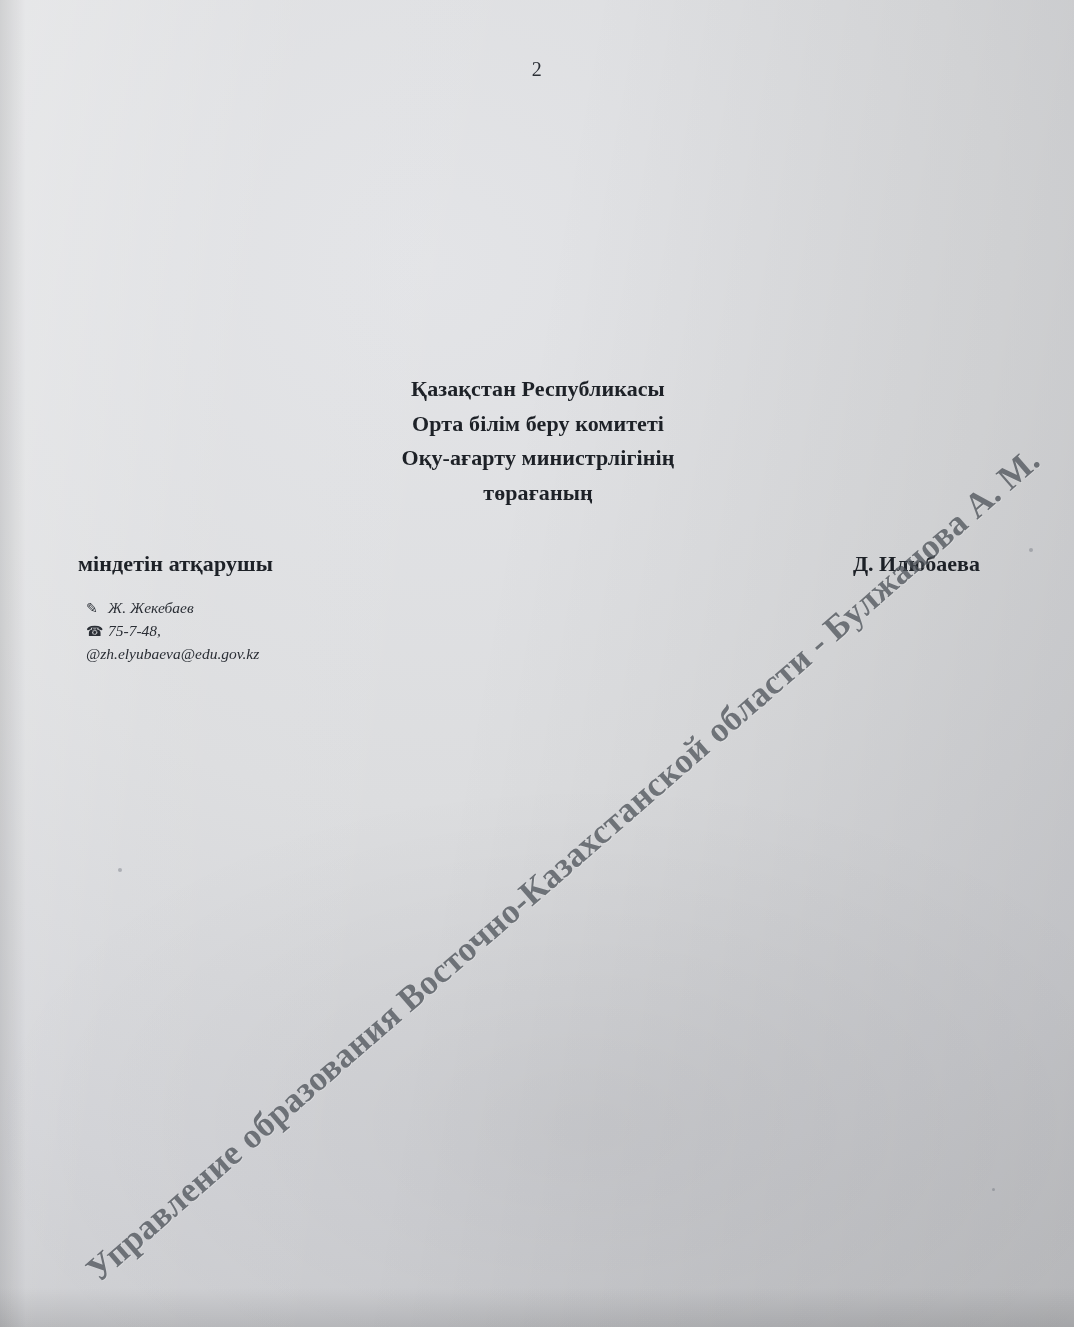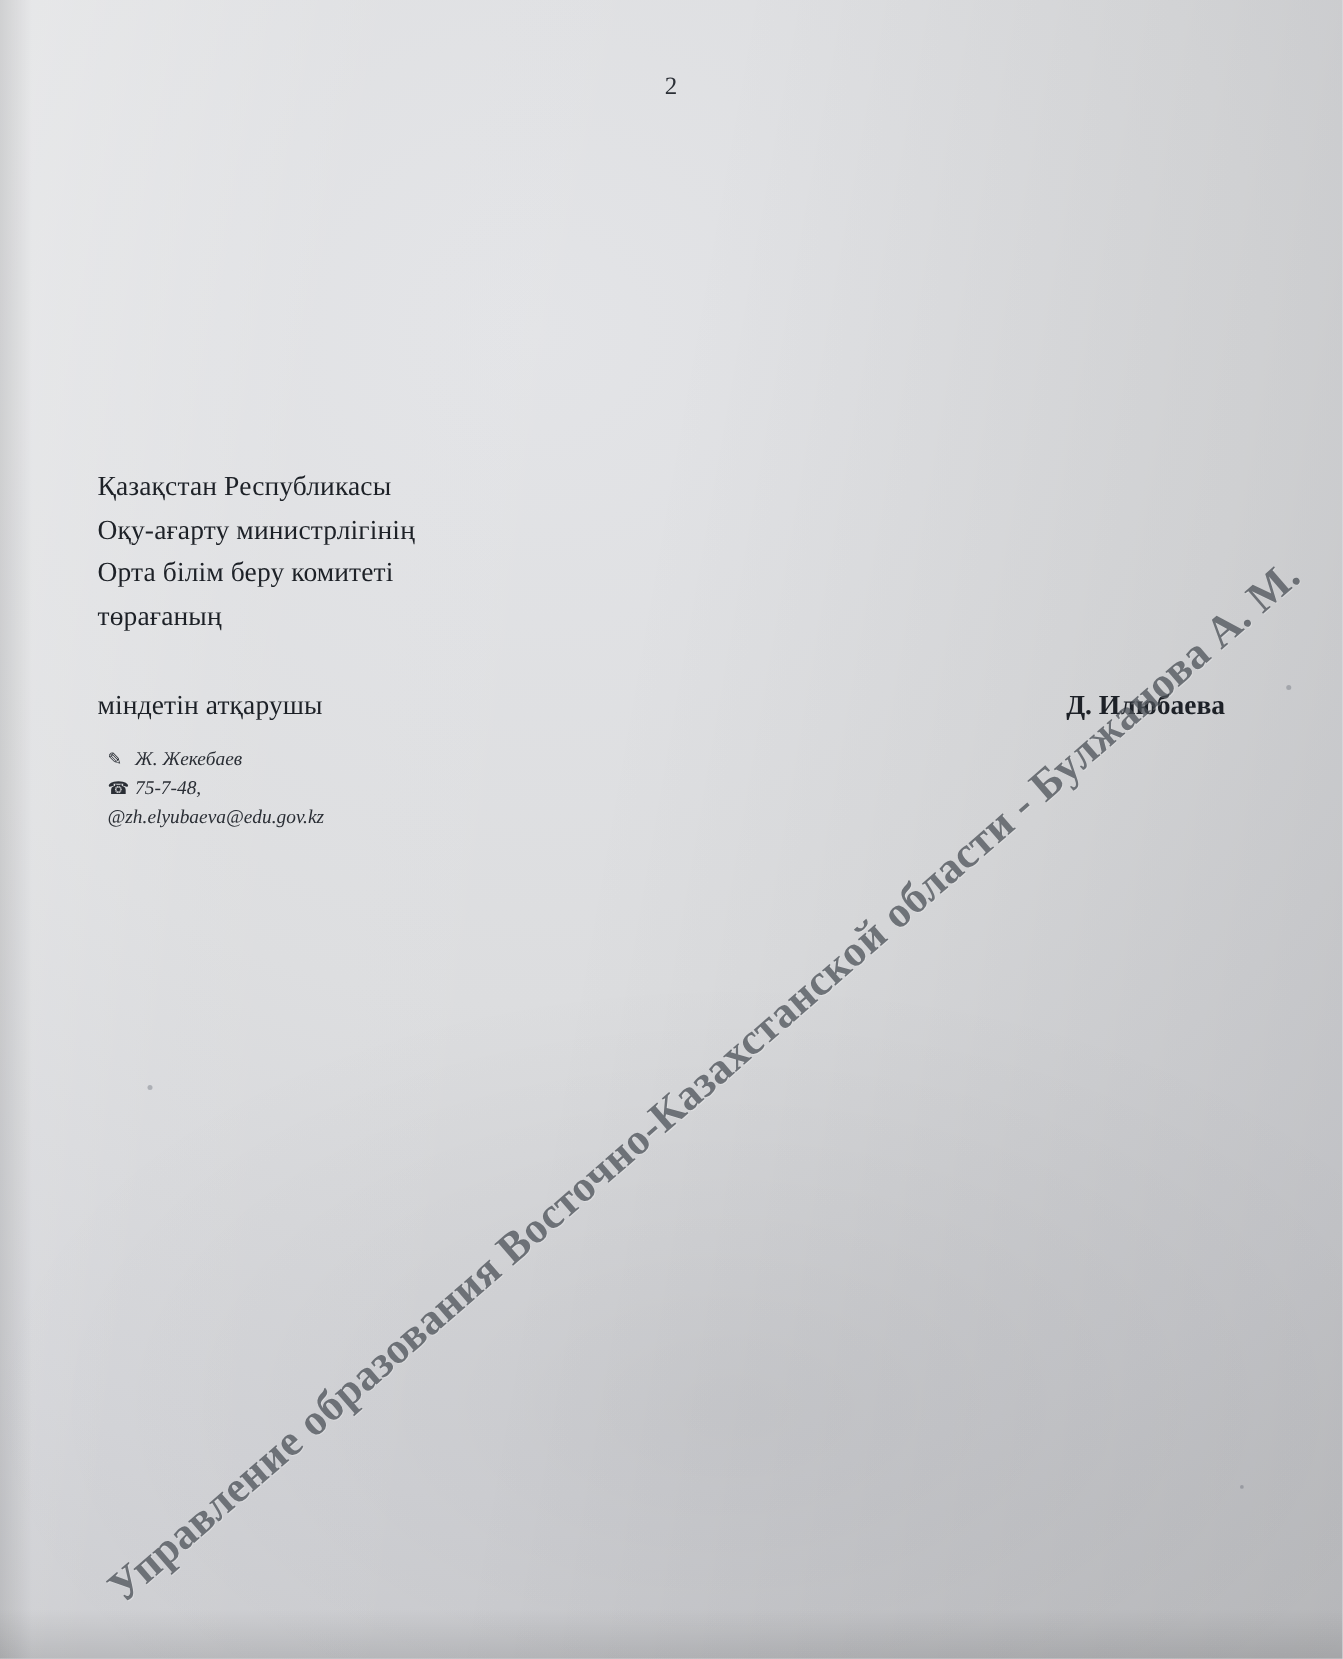--- a/index.html
+++ b/index.html
@@ -74,24 +74,25 @@
   }
 
   .signature-block {
     position: absolute;
     left: 78px;
     top: 372px;
     width: 920px;
   }
   .sig-line {
     font-size: 22px;
-    font-weight: normal;
+    font-weight: bold;
     line-height: 34.5px;
     color: #1d2127;
     letter-spacing: 0.1px;
+    text-align: center;
   }
   .sig-row {
     display: flex;
     justify-content: space-between;
     align-items: baseline;
     margin-top: 37px;
   }
   .sig-name {
     font-size: 22px;
     font-weight: bold;
@@ -157,22 +158,22 @@
   <div class="shade-a"></div>
   <div class="shade-b"></div>
   <div class="edge-left"></div>
   <div class="edge-bottom"></div>
 
   <div class="page-number">2</div>
 
 
   <div class="signature-block">
     <div class="sig-line">Қазақстан Республикасы</div>
+    <div class="sig-line">Орта білім беру комитеті</div>
     <div class="sig-line">Оқу-ағарту министрлігінің</div>
-    <div class="sig-line">Орта білім беру комитеті</div>
     <div class="sig-line">төрағаның</div>
     <div class="sig-row">
       <div class="sig-line">міндетін атқарушы</div>
       <div class="sig-name">Д. Илюбаева</div>
     </div>
   </div>
 
   <div class="contact-block">
     <div class="contact-line">
       <span class="glyph">✎</span>

